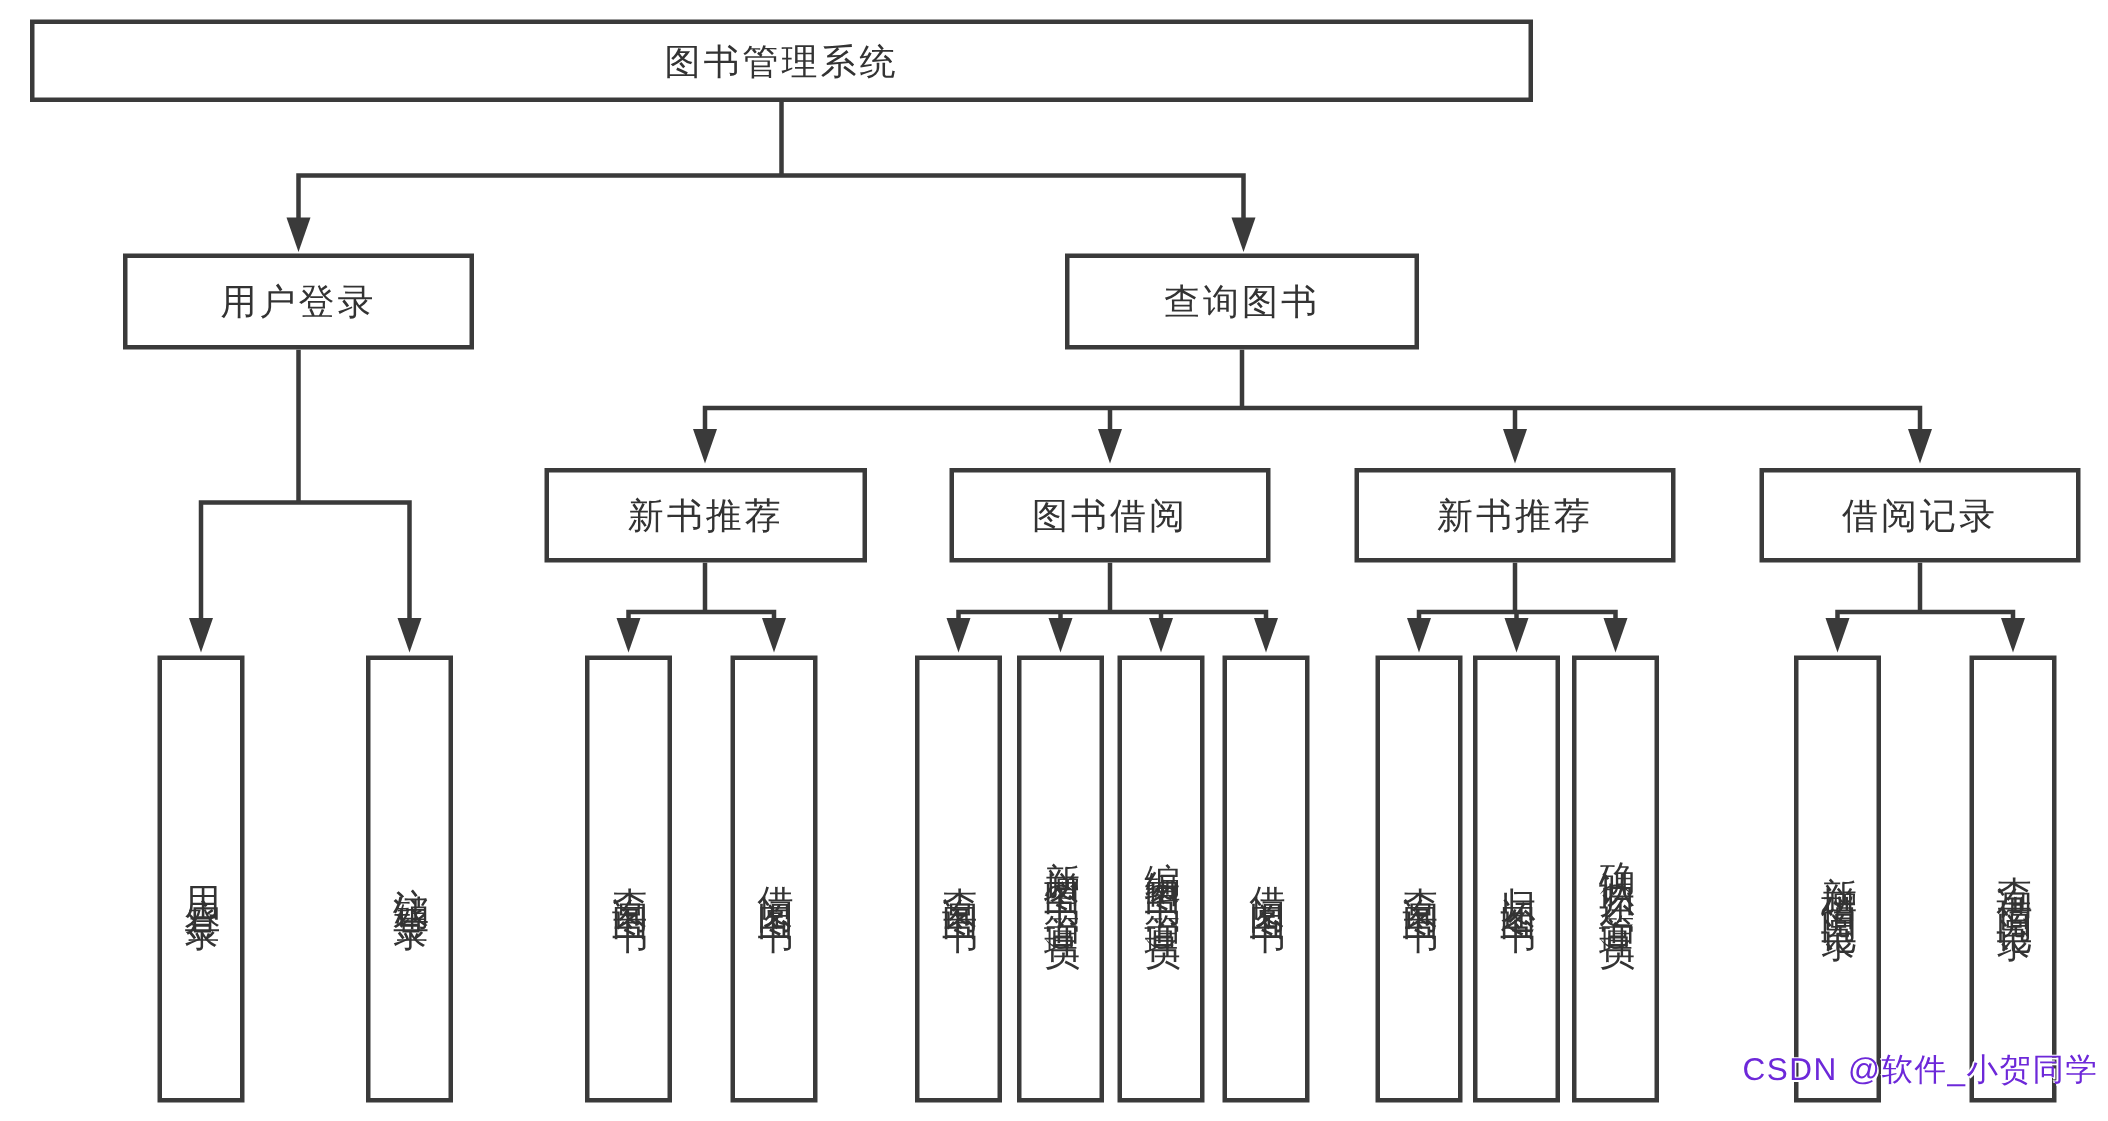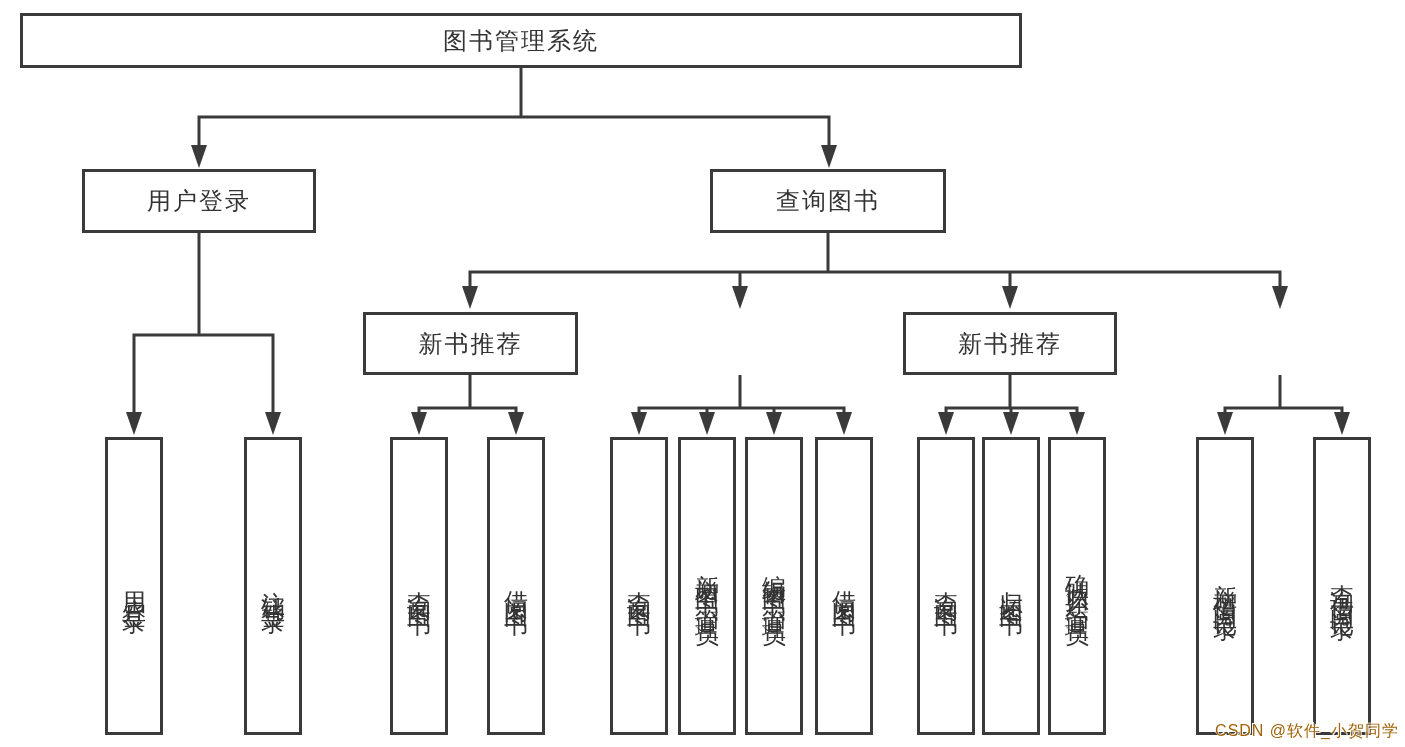--- a/index.html
+++ b/index.html
@@ -45,24 +45,24 @@
     writing-mode: vertical-rl;
     text-orientation: mixed;
     font-size: 24px;
     letter-spacing: 7px;
     color: #333333;
     line-height: 1;
   }
   .watermark {
     position: absolute;
     right: 6px;
-    bottom: 5px;
-    font-size: 16px;
+    bottom: 20px;
+    font-size: 21px;
     letter-spacing: 1px;
-    color: #a16207;
+    color: #6d28d9;
     text-shadow: 1px 1px 0 #ffffff, -1px -1px 0 #ffffff;
     z-index: 10;
     white-space: nowrap;
   }
 </style>
 </head>
 <body>
 
 <div class="canvas">
 
@@ -116,22 +116,28 @@
   <div class="node l2-box" style="left:82px; width:234px;">
     <span class="hlabel">用户登录</span>
   </div>
   <div class="node l2-box" style="left:710px; width:236px;">
     <span class="hlabel">查询图书</span>
   </div>
 
   <div class="node l3-box" style="left:363px; width:215px;">
     <span class="hlabel">新书推荐</span>
   </div>
+  <div class="node l3-box" style="left:633px; width:214px;">
+    <span class="hlabel">图书借阅</span>
+  </div>
   <div class="node l3-box" style="left:903px; width:214px;">
     <span class="hlabel">新书推荐</span>
+  </div>
+  <div class="node l3-box" style="left:1173px; width:214px;">
+    <span class="hlabel">借阅记录</span>
   </div>
 
   <div class="node leaf" style="left:105px;">
     <span class="vtext">用户登录</span>
   </div>
   <div class="node leaf" style="left:244px;">
     <span class="vtext">注销登录</span>
   </div>
 
   <div class="node leaf" style="left:390px;">

